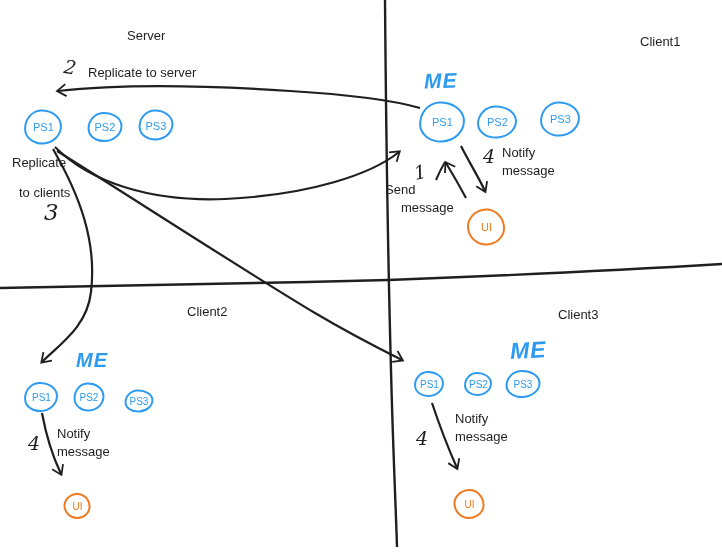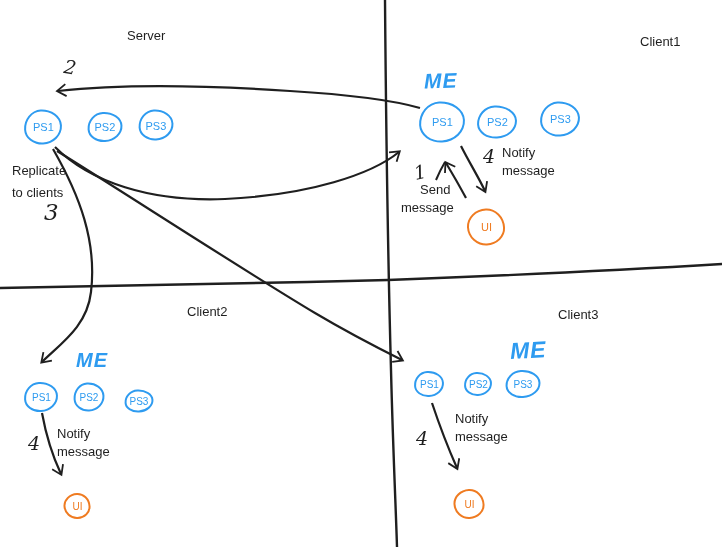--- a/index.html
+++ b/index.html
@@ -71,27 +71,28 @@
 
     <path class="ink" stroke-width="2.2" marker-end="url(#ah)" d="M432,403 C440,427 449,450 457,468"></path>
   </svg>
 
   <div class="lbl" style="left:127px;top:28px">Server</div>
   <div class="lbl" style="left:640px;top:34px">Client1</div>
   <div class="lbl" style="left:187px;top:304px">Client2</div>
   <div class="lbl" style="left:558px;top:307px">Client3</div>
 
   <div class="lbl hand" style="left:64px;top:58px;transform:rotate(10deg)">2</div>
+  <div class="lbl" style="left:88px;top:65px">Replicate to server</div>
 
-  <div class="lbl" style="left:12px;top:163px">Replicate</div>
-  <div class="lbl" style="left:12px;top:185px">to clients</div>
+  <div class="lbl" style="left:12px;top:155px">Replicate</div>
+  <div class="lbl" style="left:19px;top:185px">to clients</div>
   <div class="lbl hand" style="left:44px;top:203px;font-size:23px">3</div>
 
   <div class="lbl hand" style="left:414px;top:163px;transform:rotate(-12deg)">1</div>
-  <div class="lbl" style="left:420px;top:182px">Send</div>
+  <div class="lbl" style="left:385px;top:182px">Send</div>
   <div class="lbl" style="left:401px;top:200px">message</div>
 
   <div class="lbl hand" style="left:483px;top:147px">4</div>
   <div class="lbl" style="left:502px;top:145px">Notify</div>
   <div class="lbl" style="left:502px;top:163px">message</div>
 
   <div class="lbl hand" style="left:28px;top:434px">4</div>
   <div class="lbl" style="left:57px;top:426px">Notify</div>
   <div class="lbl" style="left:57px;top:444px">message</div>
 

